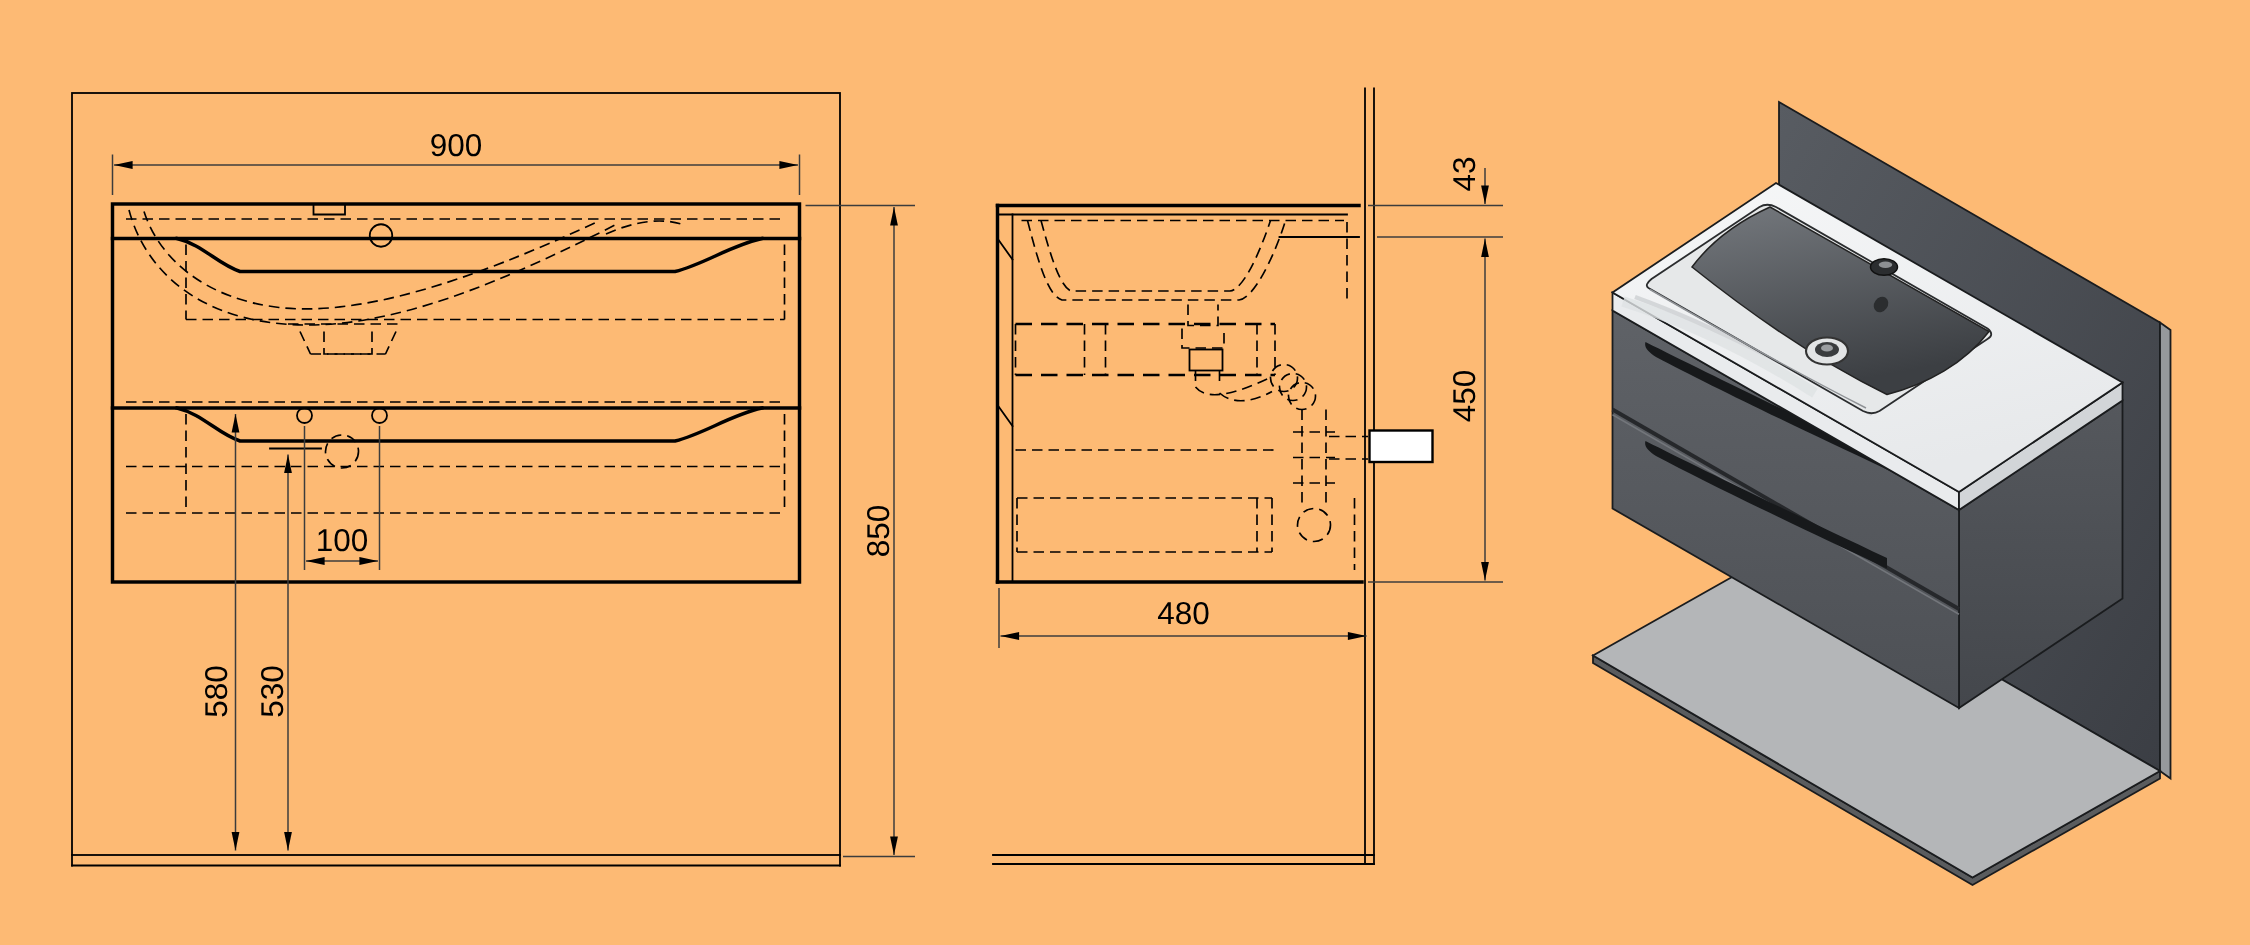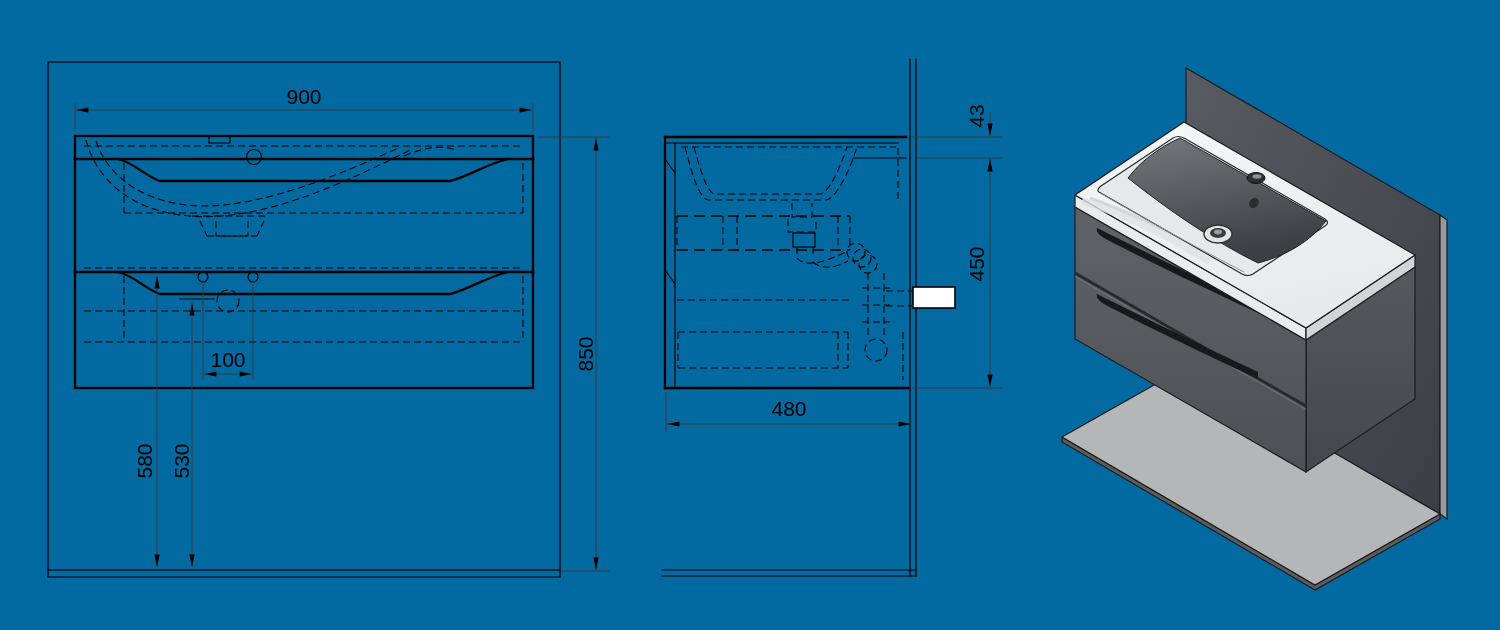--- a/index.html
+++ b/index.html
@@ -1,16 +1,16 @@
 <!DOCTYPE html>
 <html><head>
 <meta charset="utf-8">
 <style>
   html,body{margin:0;padding:0;background:#ffffff;}
-  .canvas{position:relative;width:1500px;height:630px;background:#0369a1;overflow:hidden;
+  .canvas{position:relative;width:1500px;height:630px;background:#fdba74;overflow:hidden;
           font-family:"Liberation Sans",sans-serif;}
   svg{position:absolute;left:0;top:0;}
   
   .tk{stroke:#000;stroke-width:2.3;fill:none;stroke-linecap:square}
   .tn{stroke:#000;stroke-width:1.2;fill:none;stroke-linecap:square}
   .hd{stroke:#000;stroke-width:1.7;fill:none;stroke-dasharray:11 6}
   .hd2{stroke:#000;stroke-width:1.1;fill:none;stroke-dasharray:7 4}
   .dm{stroke:#3c3c3c;stroke-width:1;fill:none}
   .lbl{font-family:"Liberation Sans",sans-serif;font-size:21px;fill:#000}
   .iso-e{stroke:#1a1c1e;stroke-width:1.2}

